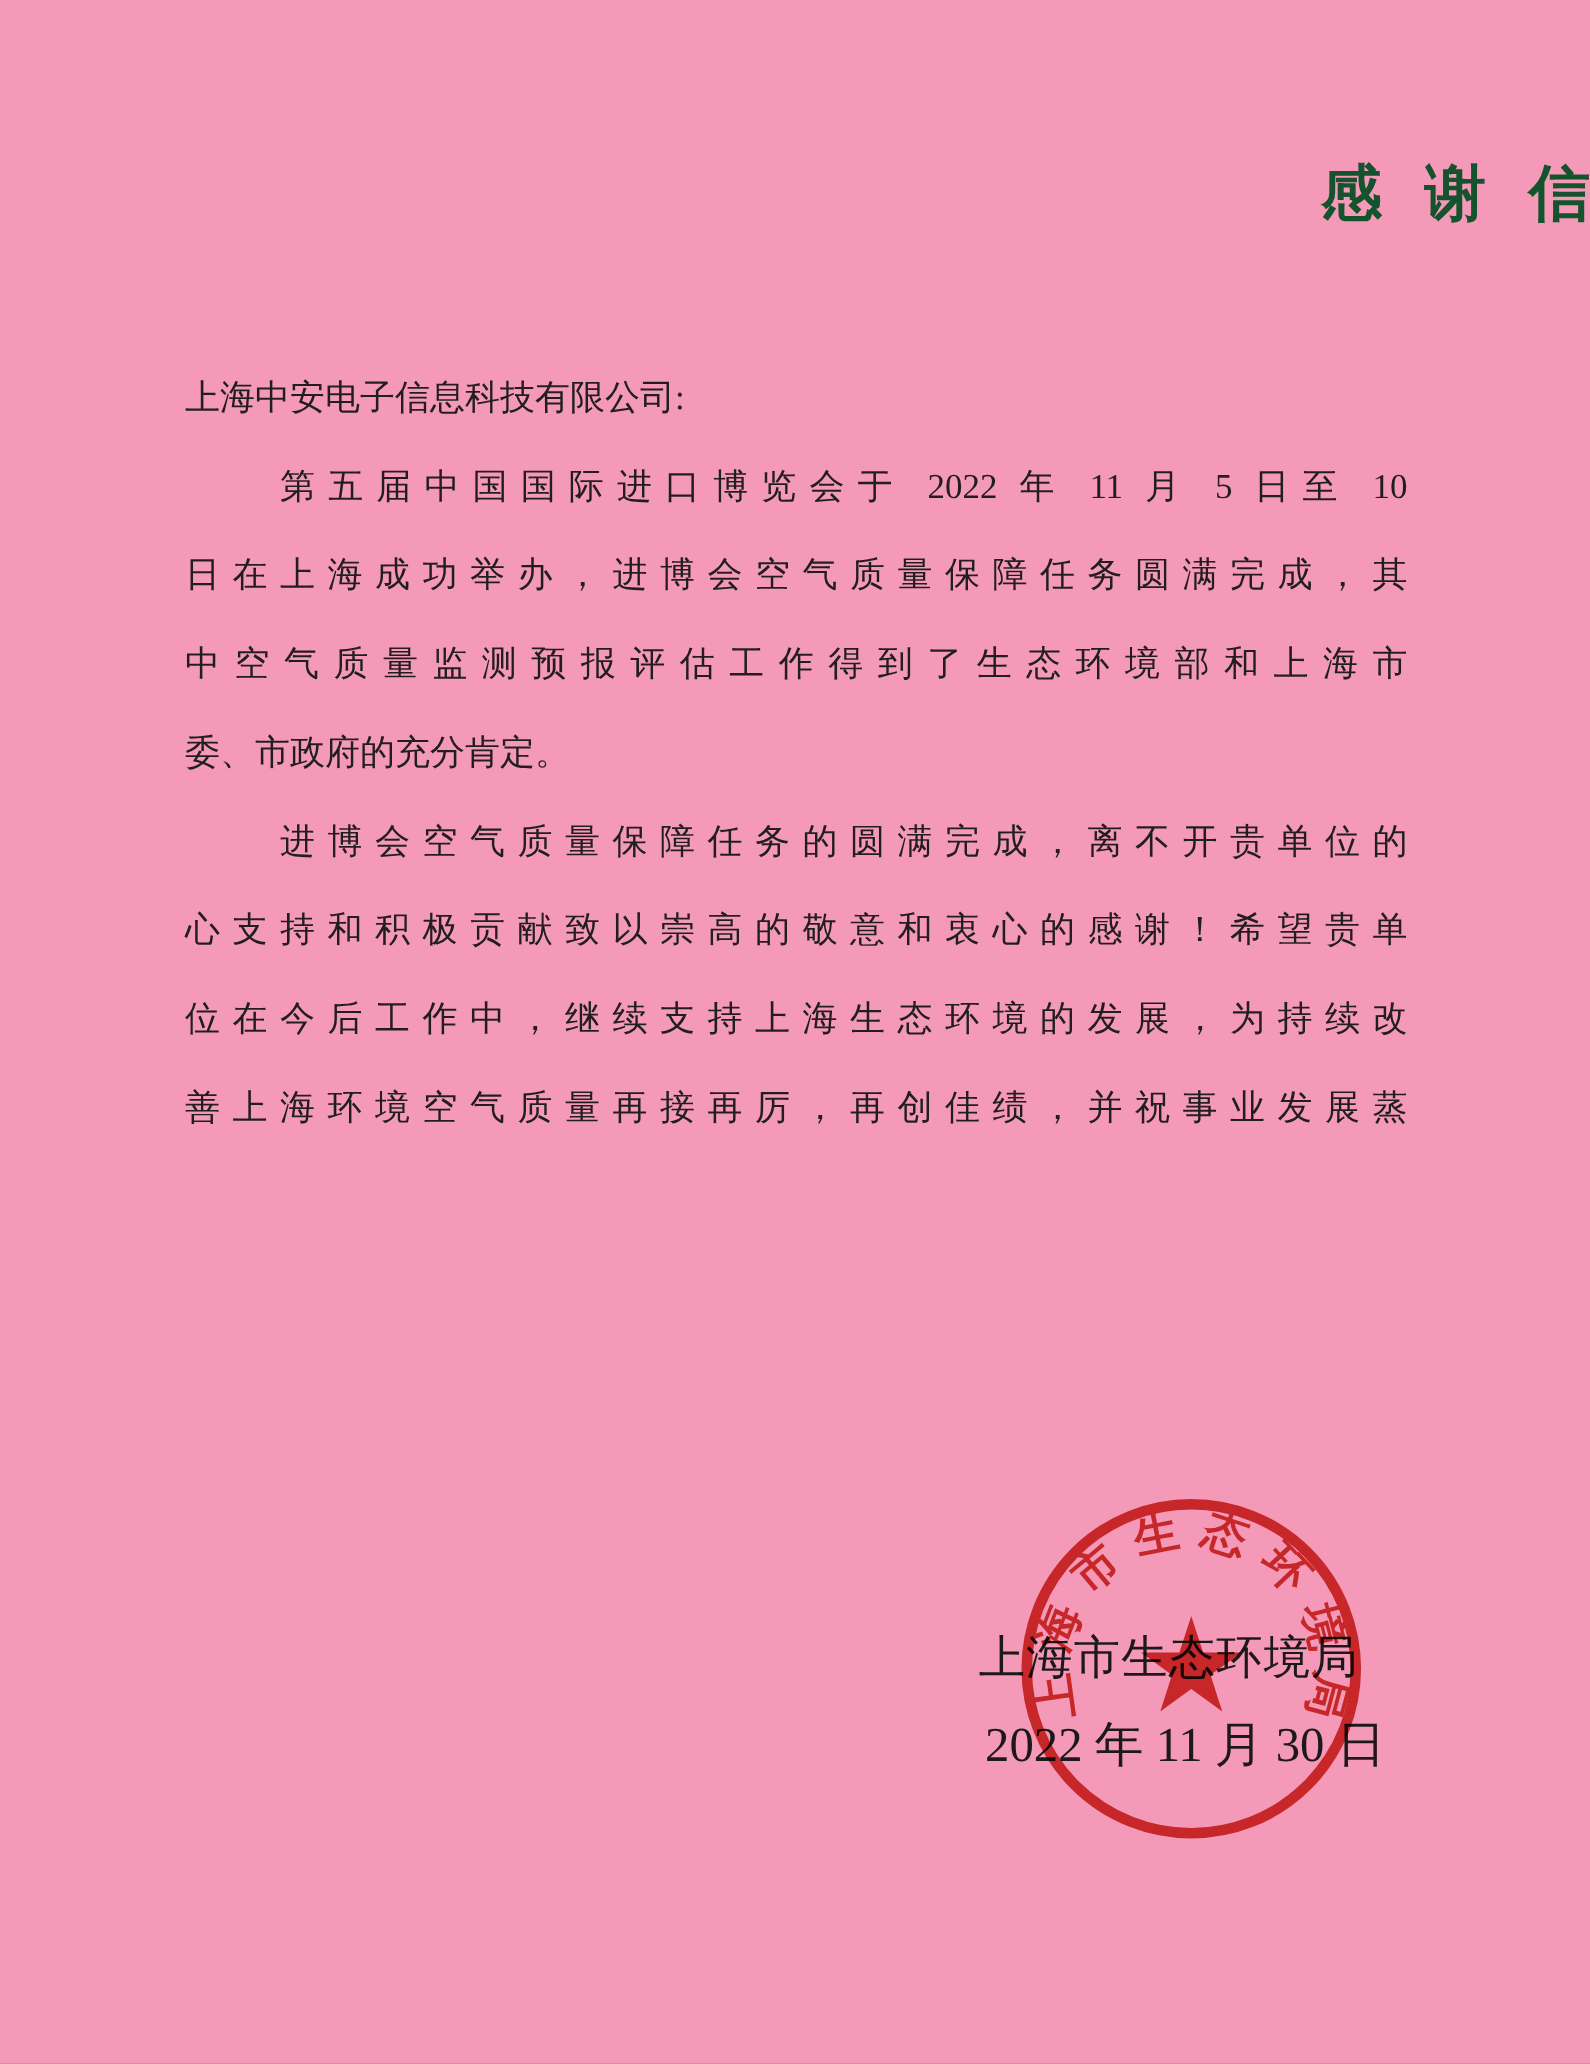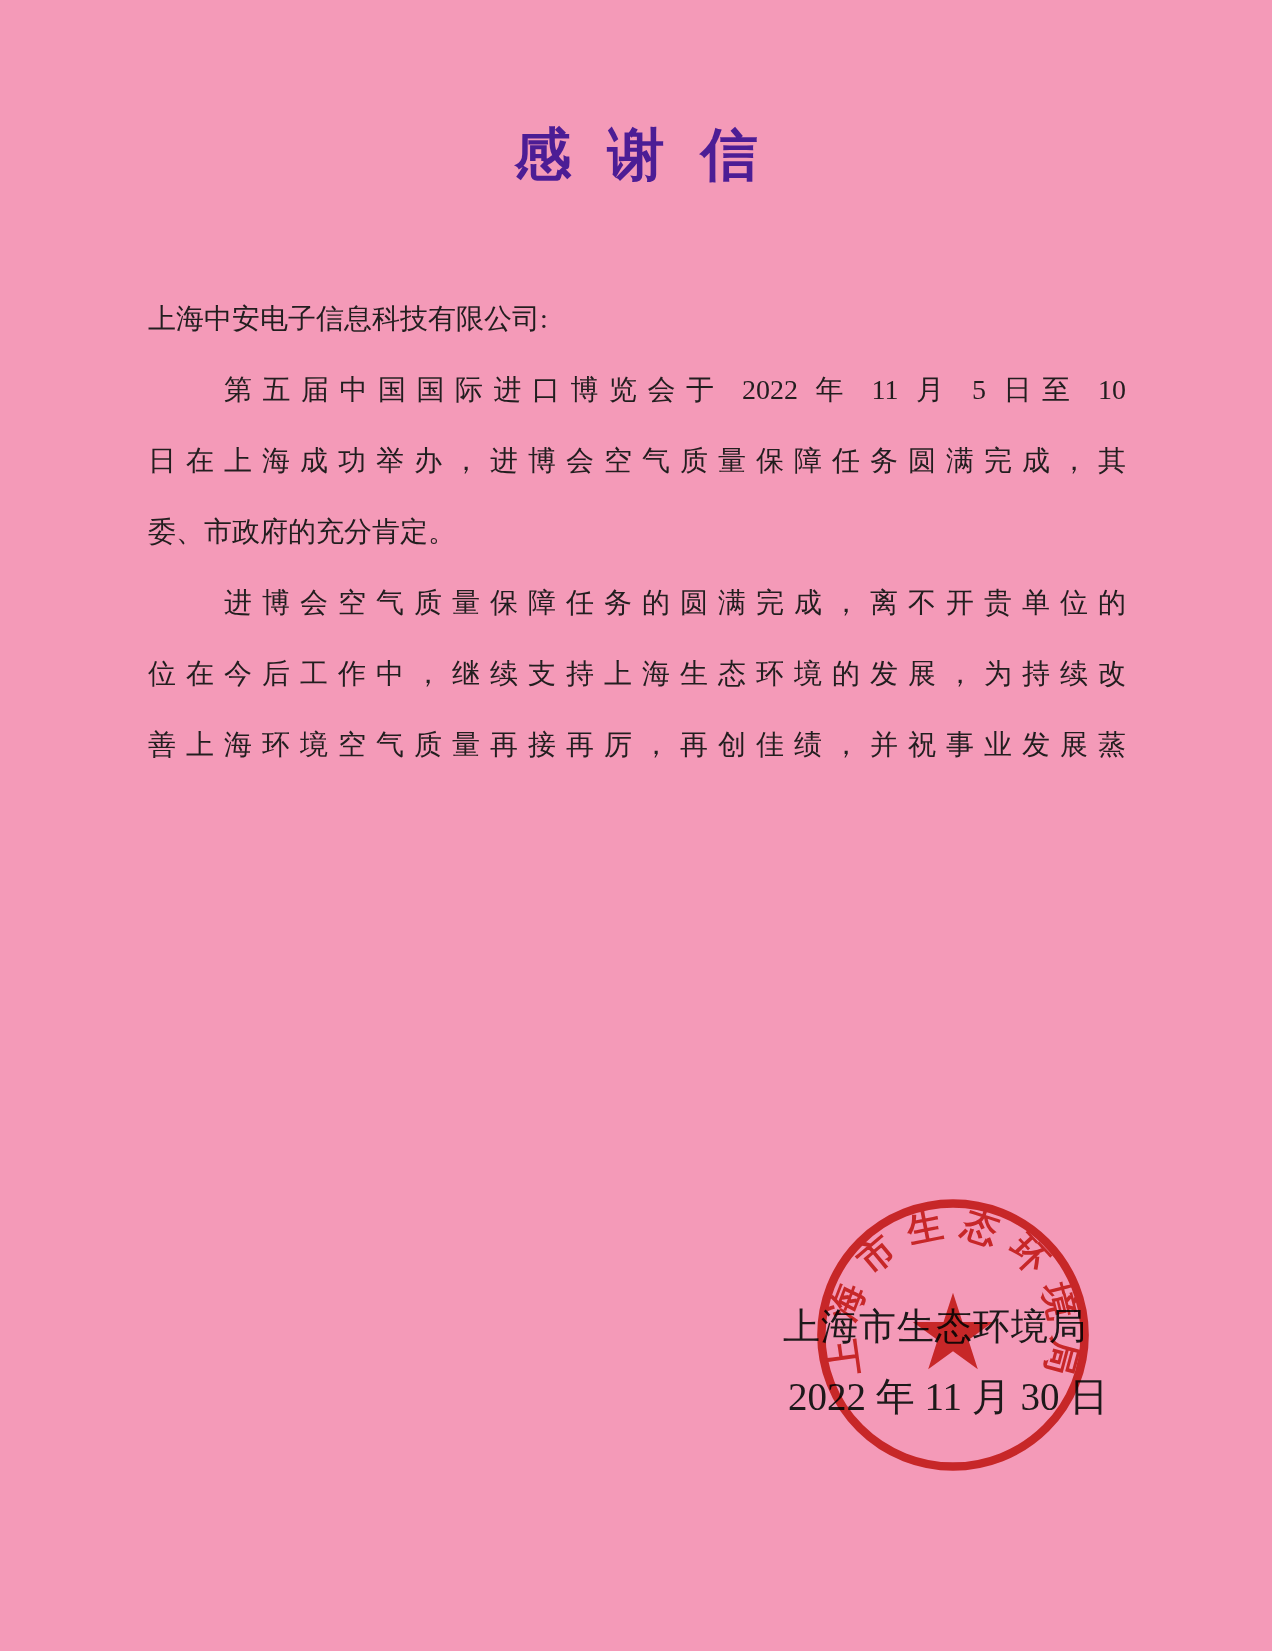--- a/index.html
+++ b/index.html
@@ -12,26 +12,26 @@
     overflow: hidden;
     font-family: "Liberation Serif", "DejaVu Serif", serif;
     color: #221e1f;
   }
   .title {
     position: absolute;
     top: 122px;
     left: 0;
     width: 100%;
     margin: 0;
-    text-align: center;
-    font-size: 57px;
+    text-align: right;
+    font-size: 49px;
     font-weight: bold;
     line-height: 66px;
     word-spacing: 22px;
-    color: #4c1d95;
+    color: #14532d;
   }
   .letter-body {
     position: absolute;
     top: 283px;
     left: 148px;
     width: 978px;
     font-size: 28px;
     line-height: 71px;
   }
   .line {
@@ -78,22 +78,24 @@
 
 <div class="page">
 
   <h1 class="title">感 谢 信</h1>
 
   <div class="letter-body">
     <div class="line">上海中安电子信息科技有限公司:</div>
     <div>
         <div class="line justify indent">第五届中国国际进口博览会于 2022 年 11 月 5 日至 10</div>
         <div class="line justify">日在上海成功举办，进博会空气质量保障任务圆满完成，其</div>
+        <div class="line justify">中空气质量监测预报评估工作得到了生态环境部和上海市</div>
         <div class="line">委、市政府的充分肯定。</div>
         <div class="line justify indent">进博会空气质量保障任务的圆满完成，离不开贵单位的</div>
+        <div class="line justify">心支持和积极贡献致以崇高的敬意和衷心的感谢！希望贵单</div>
         <div class="line justify">位在今后工作中，继续支持上海生态环境的发展，为持续改</div>
         <div class="line justify">善上海环境空气质量再接再厉，再创佳绩，并祝事业发展蒸</div>
       </div>
   </div>
 
   <div class="sig-org">上海市生态环境局</div>
   <div class="sig-date">2022 年 11 月 30 日</div>
 
   <svg class="seal" viewBox="0 0 300 300" xmlns="http://www.w3.org/2000/svg" aria-hidden="true">
     <circle cx="150" cy="150" r="140" fill="none" stroke="#cc2f26" stroke-width="9"></circle>

